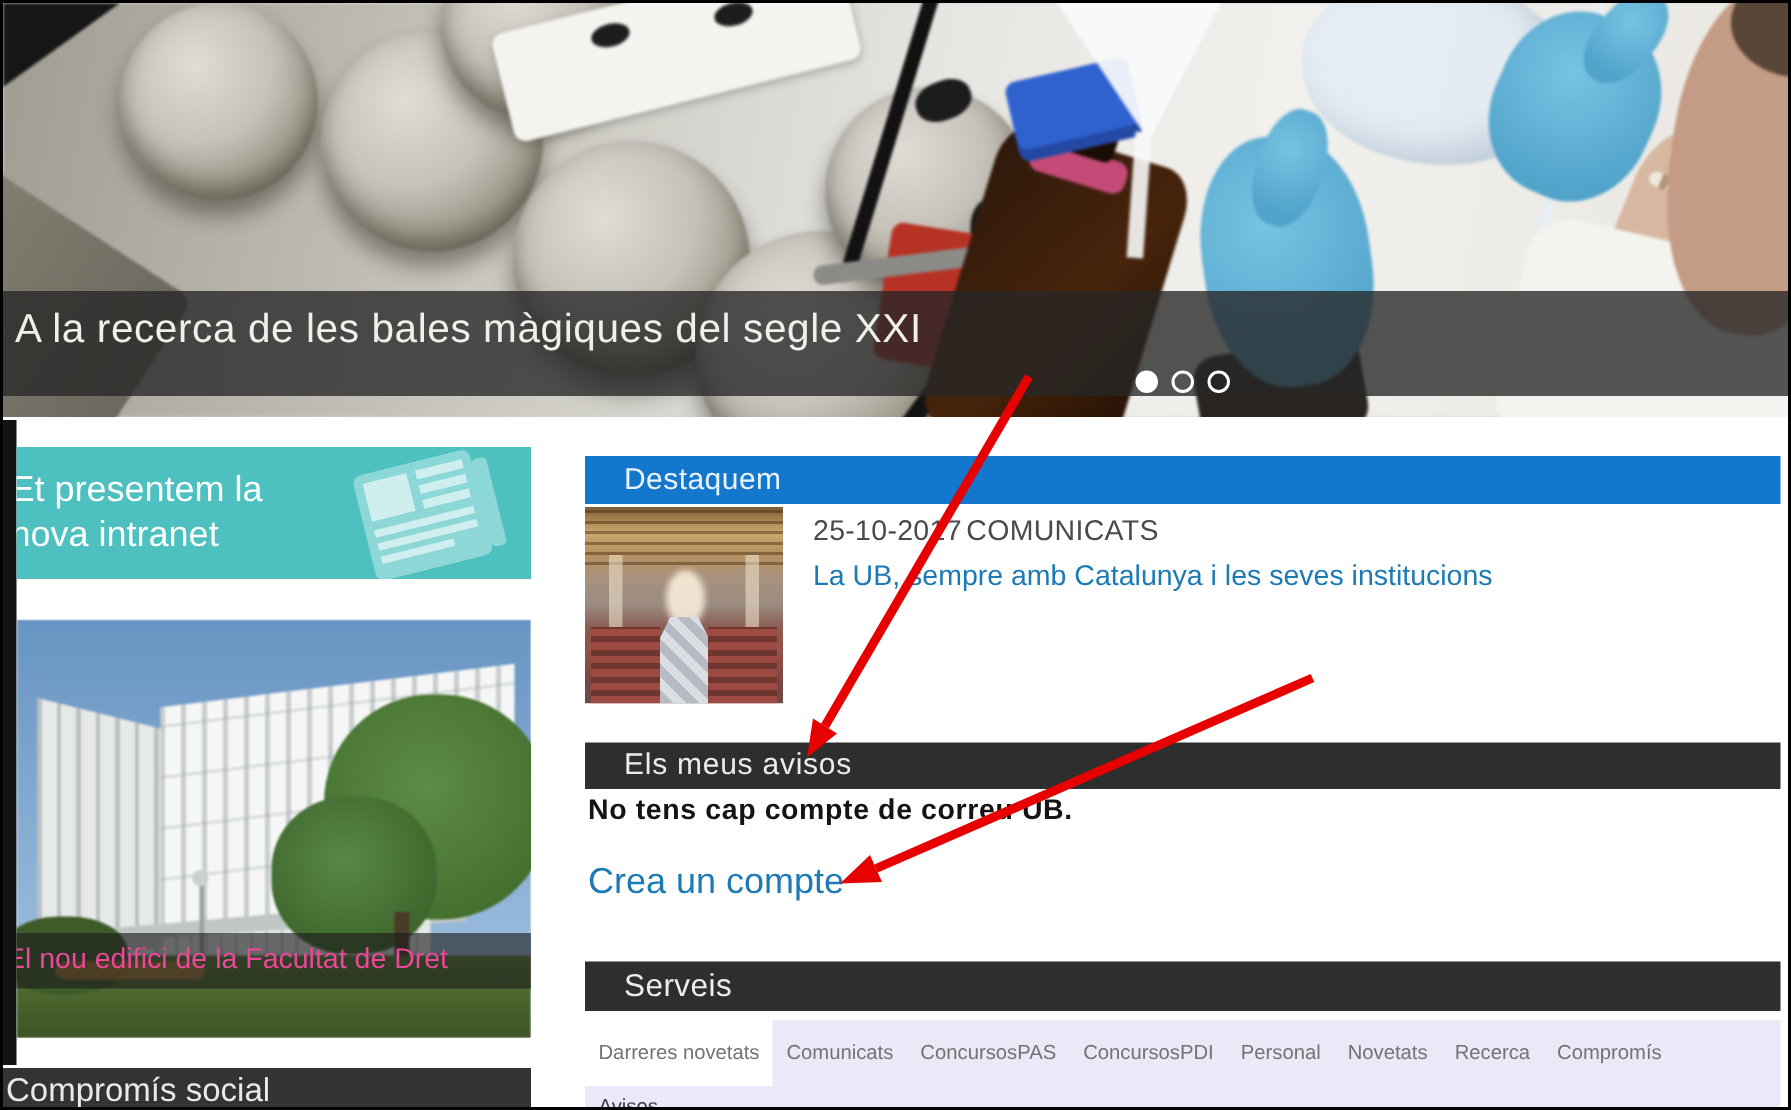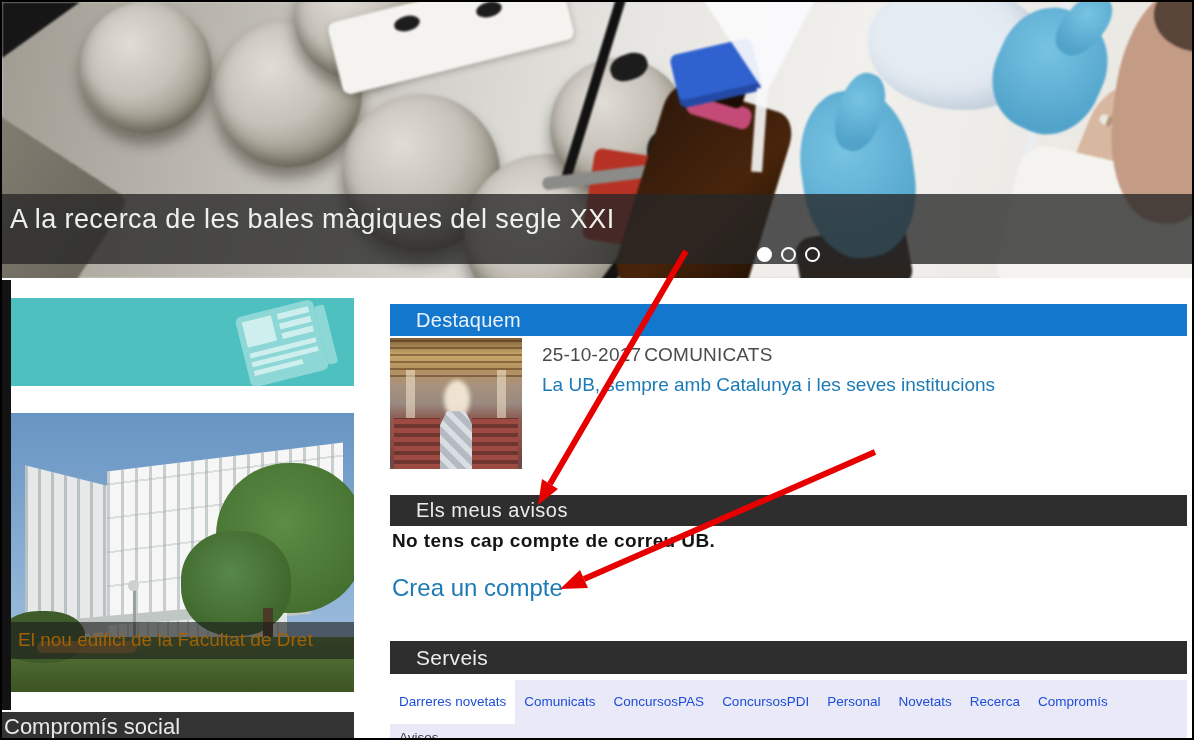--- a/index.html
+++ b/index.html
@@ -65,21 +65,21 @@
            background-image:repeating-linear-gradient(90deg,rgba(170,180,180,.5) 0 2px,transparent 2px 10px);transform:skewY(-4deg);}
   .b-lamp{position:absolute;left:122px;top:176px;width:3px;height:72px;background:#9aa0a0;}
   .b-lamptop{position:absolute;left:117px;top:167px;width:11px;height:11px;background:#cdd1cd;border-radius:50%;}
   .b-tree1{position:absolute;left:205px;top:50px;width:150px;height:150px;background:radial-gradient(circle at 45% 40%,#5c8c46,#44702f 75%);border-radius:48%;}
   .b-tree2{position:absolute;left:170px;top:118px;width:110px;height:105px;background:radial-gradient(circle at 45% 40%,#578849,#3d6329 80%);border-radius:46%;}
   .b-trunk{position:absolute;left:252px;top:195px;width:10px;height:62px;background:#4a3a28;}
   .b-grass{position:absolute;left:0;top:224px;width:343px;height:55px;background:linear-gradient(#5a7838,#3c5424);}
   .b-bush{position:absolute;left:-10px;top:198px;width:84px;height:52px;background:#3e5c2a;border-radius:45%;}
   .b-flowers{position:absolute;left:26px;top:228px;width:100px;height:12px;background:rgba(185,130,58,.75);border-radius:6px;}
   .b-capband{position:absolute;left:-9px;top:209px;width:352px;height:37px;background:rgba(28,28,28,.62);}
-  .b-caption{position:absolute;left:16px;top:7px;color:#a16207;font-size:19px;white-space:nowrap;}
+  .b-caption{position:absolute;left:2px;top:7px;color:#ec4899;font-size:19px;white-space:nowrap;}
   .social-bar{position:absolute;left:0;top:710px;width:352px;height:30px;background:#333;color:#e9e9e9;
               font-size:22px;line-height:30px;padding-left:2px;box-sizing:border-box;}
 
   
   .blue-bar{position:absolute;left:388px;top:302px;width:797px;height:32px;background:#1377cd;color:#eaf2fa;
             font-size:20px;line-height:32px;padding-left:26px;box-sizing:border-box;letter-spacing:.3px;}
   .thumb{position:absolute;left:388px;top:336px;width:132px;height:131px;overflow:hidden;}
   .c-photo{position:absolute;inset:0;filter:blur(.5px);
      background:linear-gradient(180deg,#7e5e36 0%,#c9a86c 13%,#b5905e 24%,#a8927e 36%,#9a8a80 50%,#8a5a50 62%,#94504a 74%,#7c4640 88%,#6a4a48 100%);}
   .c-ceiling{position:absolute;left:0;top:0;width:100%;height:30%;
@@ -97,21 +97,21 @@
   .dark-bar{position:absolute;background:#2e2e2e;color:#ececec;box-sizing:border-box;}
   .avisos-bar{left:388px;top:493px;width:797px;height:31px;font-size:20px;line-height:30px;padding-left:26px;letter-spacing:.5px;}
   .no-account{position:absolute;left:390px;top:528px;font-size:19px;font-weight:bold;color:#141414;letter-spacing:.4px;margin:0;}
   .crea-link{position:absolute;left:390px;top:572px;font-size:24px;color:#1c7ab5;text-decoration:none;cursor:pointer;}
   .novetats-bar{left:388px;top:639px;width:797px;height:33px;display:flex;align-items:center;padding:0 10px 0 26px;}
   .nov-title{font-size:21px;letter-spacing:.3px;}
   .nov-icons{margin-left:auto;display:flex;align-items:center;gap:26px;}
   .nov-all{font-size:15px;color:#e6e6e6;display:flex;align-items:center;gap:6px;}
   .tabs-area{position:absolute;left:388px;top:678px;width:797px;height:60px;background:#e9e9f7;overflow:hidden;}
   .tabs-row{display:flex;height:44px;}
-  .tab{font-size:13.5px;color:#1d4ed8;line-height:44px;padding:0 9px;white-space:nowrap;cursor:pointer;}
+  .tab{font-size:13.5px;color:#737373;line-height:44px;padding:0 9px;white-space:nowrap;cursor:pointer;}
   .tab.active{background:#fff;}
   .tab-overflow{position:absolute;left:9px;top:50px;font-size:13.5px;color:#3c3c46;cursor:pointer;}
 
   
   .arrows{position:absolute;left:0;top:0;width:1190px;height:736px;z-index:50;pointer-events:none;}
 </style>
 </head>
 <body>
 
 <div class="page">
@@ -161,20 +161,24 @@
     <div class="dots">
         <span class="dot active"></span>
         <span class="dot"></span>
         <span class="dot"></span>
       </div>
   </div>
 
   <div class="left-strip"></div>
 
   <div class="promo">
+    <div class="promo-text">
+      <div>Et presentem la</div>
+      <div>nova intranet</div>
+    </div>
     <svg class="promo-icon" width="104" height="86" viewBox="0 0 104 86">
       <rect x="6" y="6" width="80" height="72" rx="6" fill="rgba(235,250,250,0.5)"></rect>
       <rect x="12" y="12" width="30" height="26" fill="rgba(255,255,255,0.85)"></rect>
       <rect x="48" y="12" width="32" height="6" fill="rgba(255,255,255,0.85)"></rect>
       <rect x="48" y="22" width="32" height="6" fill="rgba(255,255,255,0.85)"></rect>
       <rect x="48" y="32" width="32" height="6" fill="rgba(255,255,255,0.85)"></rect>
       <rect x="12" y="44" width="68" height="5" fill="rgba(255,255,255,0.85)"></rect>
       <rect x="12" y="53" width="68" height="5" fill="rgba(255,255,255,0.85)"></rect>
       <rect x="12" y="62" width="50" height="5" fill="rgba(255,255,255,0.85)"></rect>
       <rect x="86" y="14" width="10" height="60" rx="3" fill="rgba(235,250,250,0.5)"></rect>

